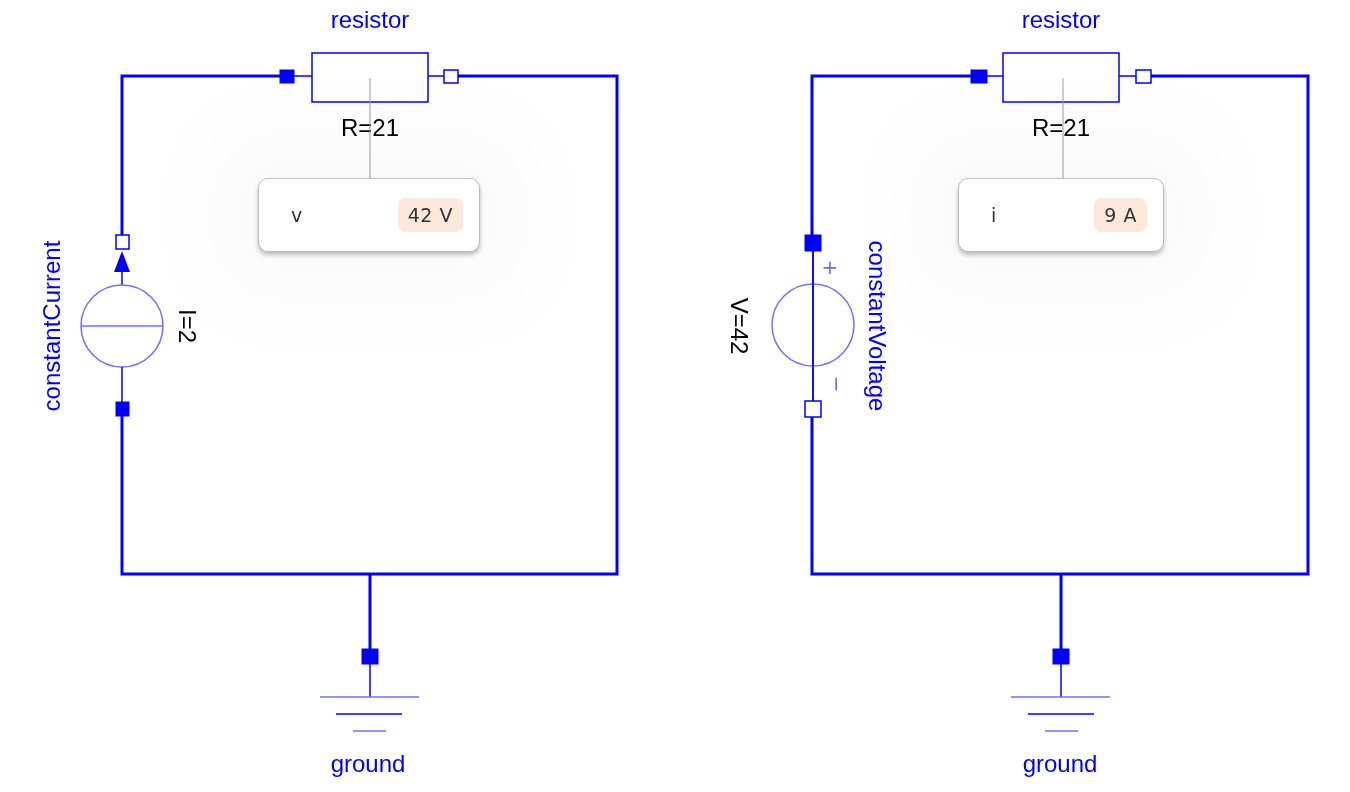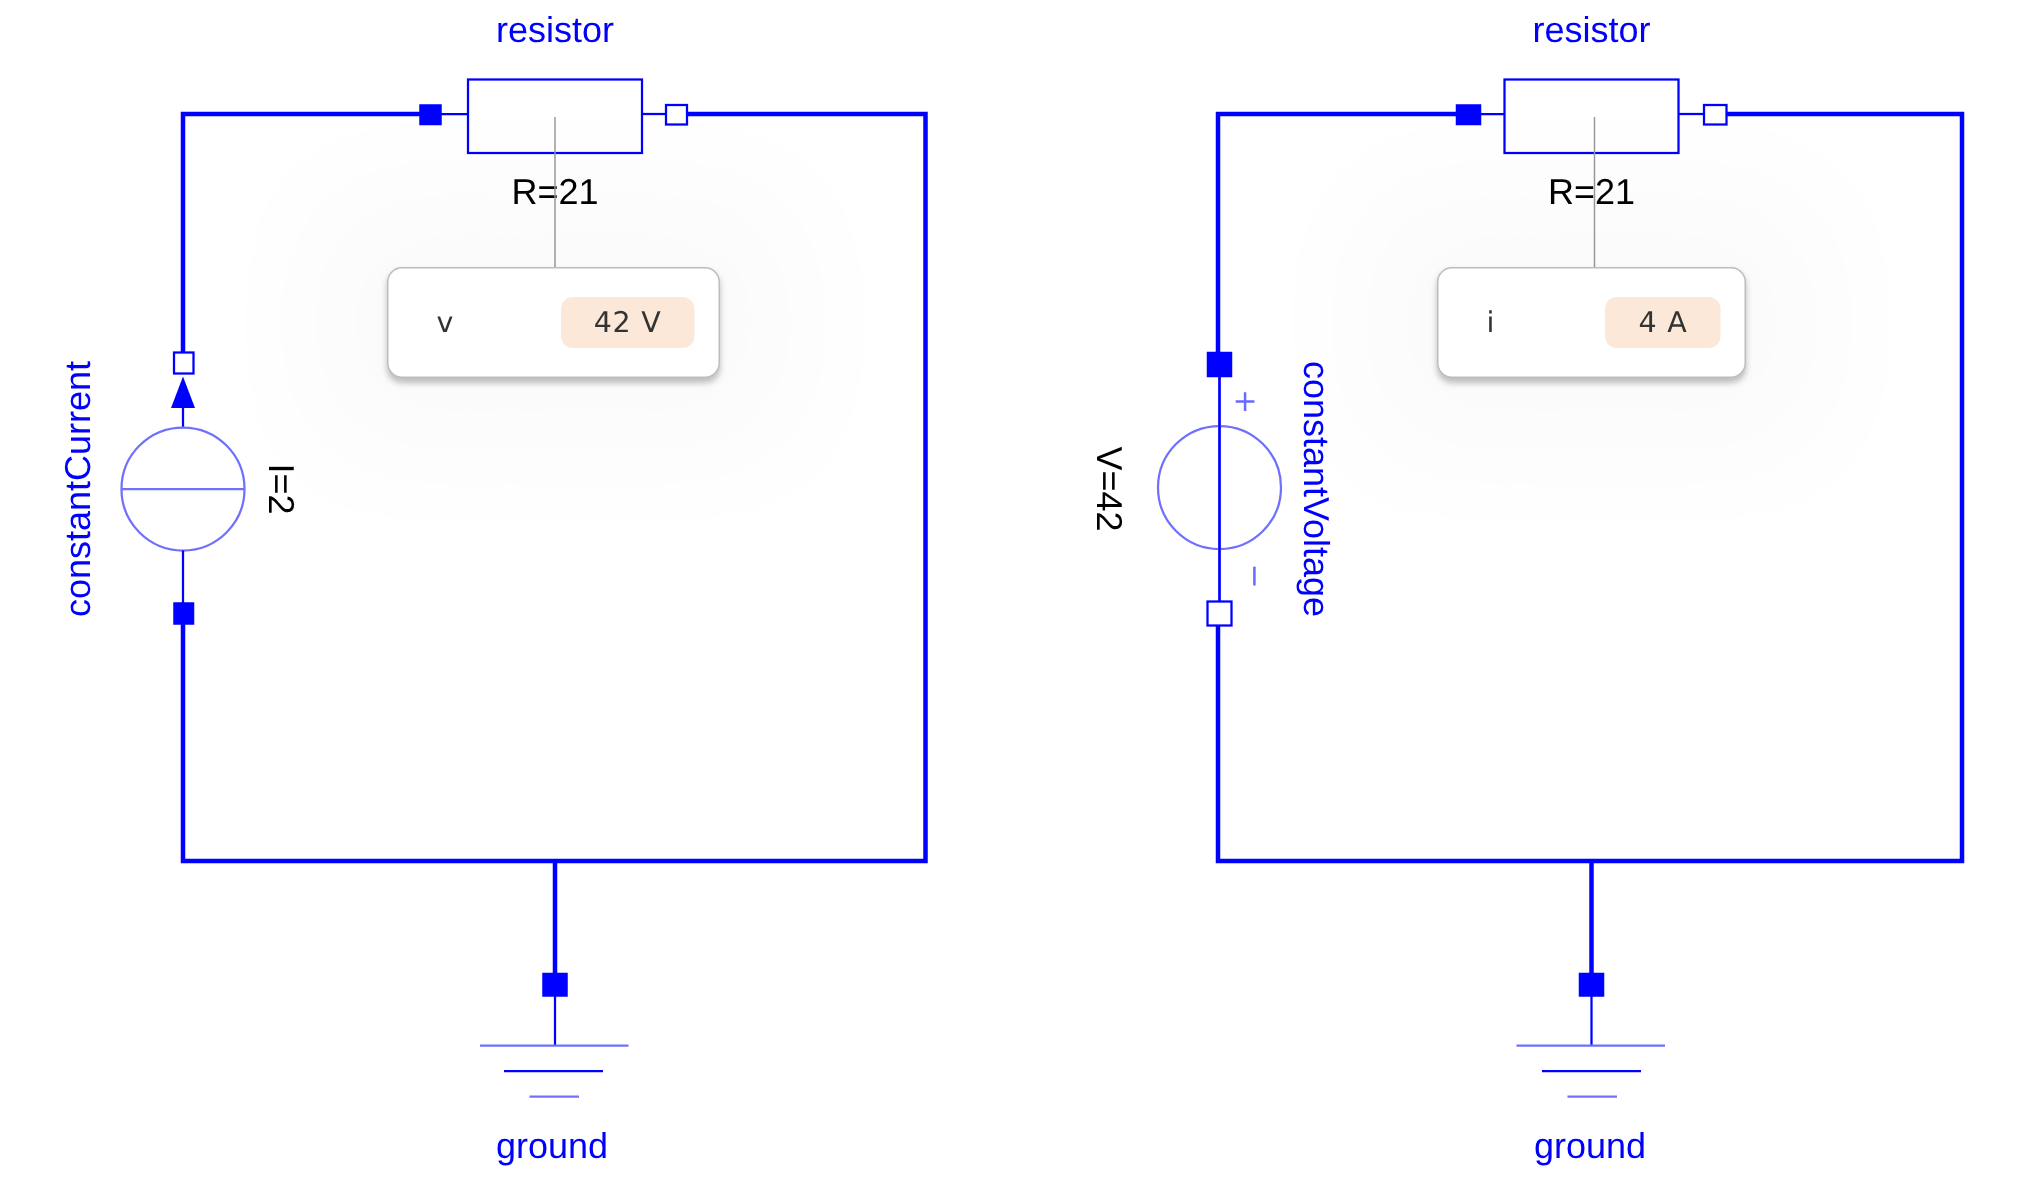--- a/index.html
+++ b/index.html
@@ -15,21 +15,21 @@
     .leader { stroke: #9a9a9a; stroke-width: 1; }
     .tooltip {
       position: absolute; background: #ffffff; border-radius: 10px;
       border: 1px solid #bdbdbd;
       box-shadow: 0 3px 4px rgba(0,0,0,0.25), 0 0 90px 60px rgba(0,0,0,0.018);
       display: flex; align-items: center; justify-content: space-between;
       font-family: "DejaVu Sans", sans-serif; color: #333333; font-size: 19px;
       box-sizing: border-box; padding: 0 16px 0 32px;
     }
     .tooltip .name { color: #333; }
-    .tooltip .value { background: #fbe8d8; border-radius: 8px; padding: 6px 22px; letter-spacing: 0.5px; margin-left: 44px; }
+    .tooltip .value { background: #fbe8d8; border-radius: 8px; padding: 6px 10px; letter-spacing: 0.5px; margin-left: 44px; }
   </style>
 </head>
 <body>
 
 <svg width="1350" height="792" viewBox="0 0 1350 792">
 
   <g>
 
     <polyline class="wire" points="122,241 122,76 287,76"></polyline>
     <polyline class="wire" points="451,76 617,76 617,574 122,574 122,409"></polyline>
@@ -107,14 +107,14 @@
   </g>
 </svg>
 
 <div class="tooltip" style="left:258px; top:178px; width:222px; height:74px;">
   <span class="name">v</span>
   <span class="value">42 V</span>
 </div>
 
 <div class="tooltip" style="left:958px; top:178px; width:206px; height:74px;">
   <span class="name">i</span>
-  <span class="value">4 A</span>
+  <span class="value">9 A</span>
 </div>
 
 </body></html>

